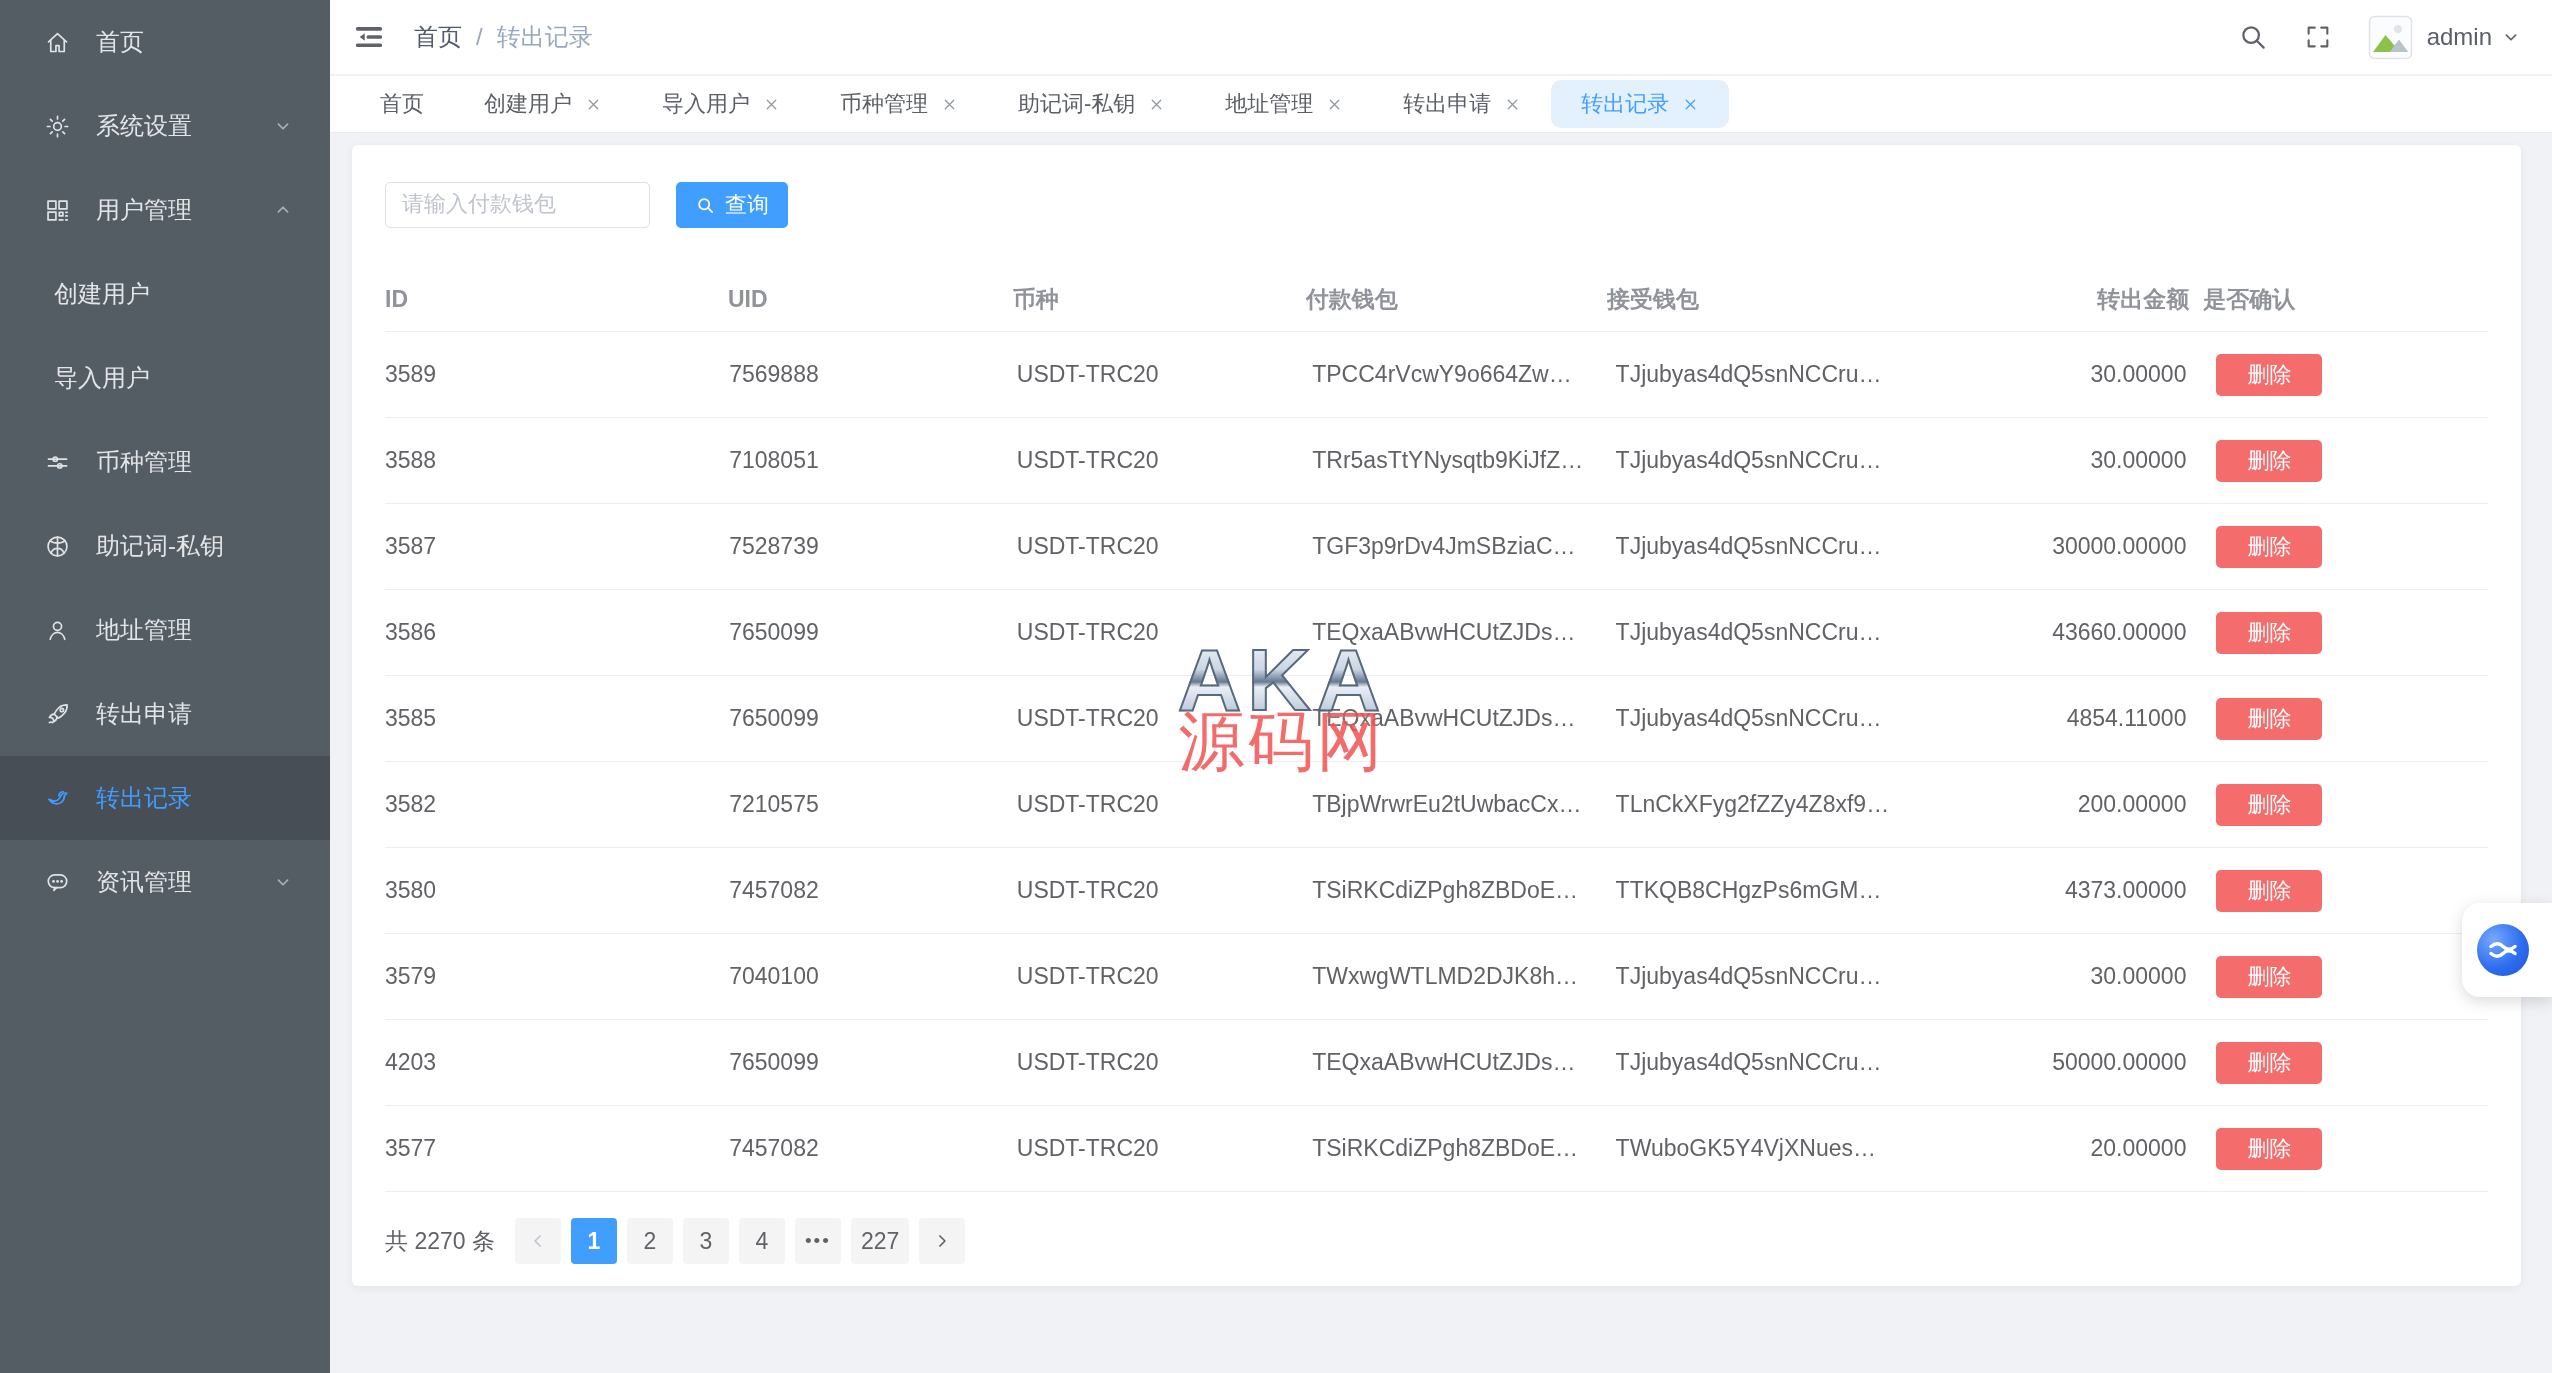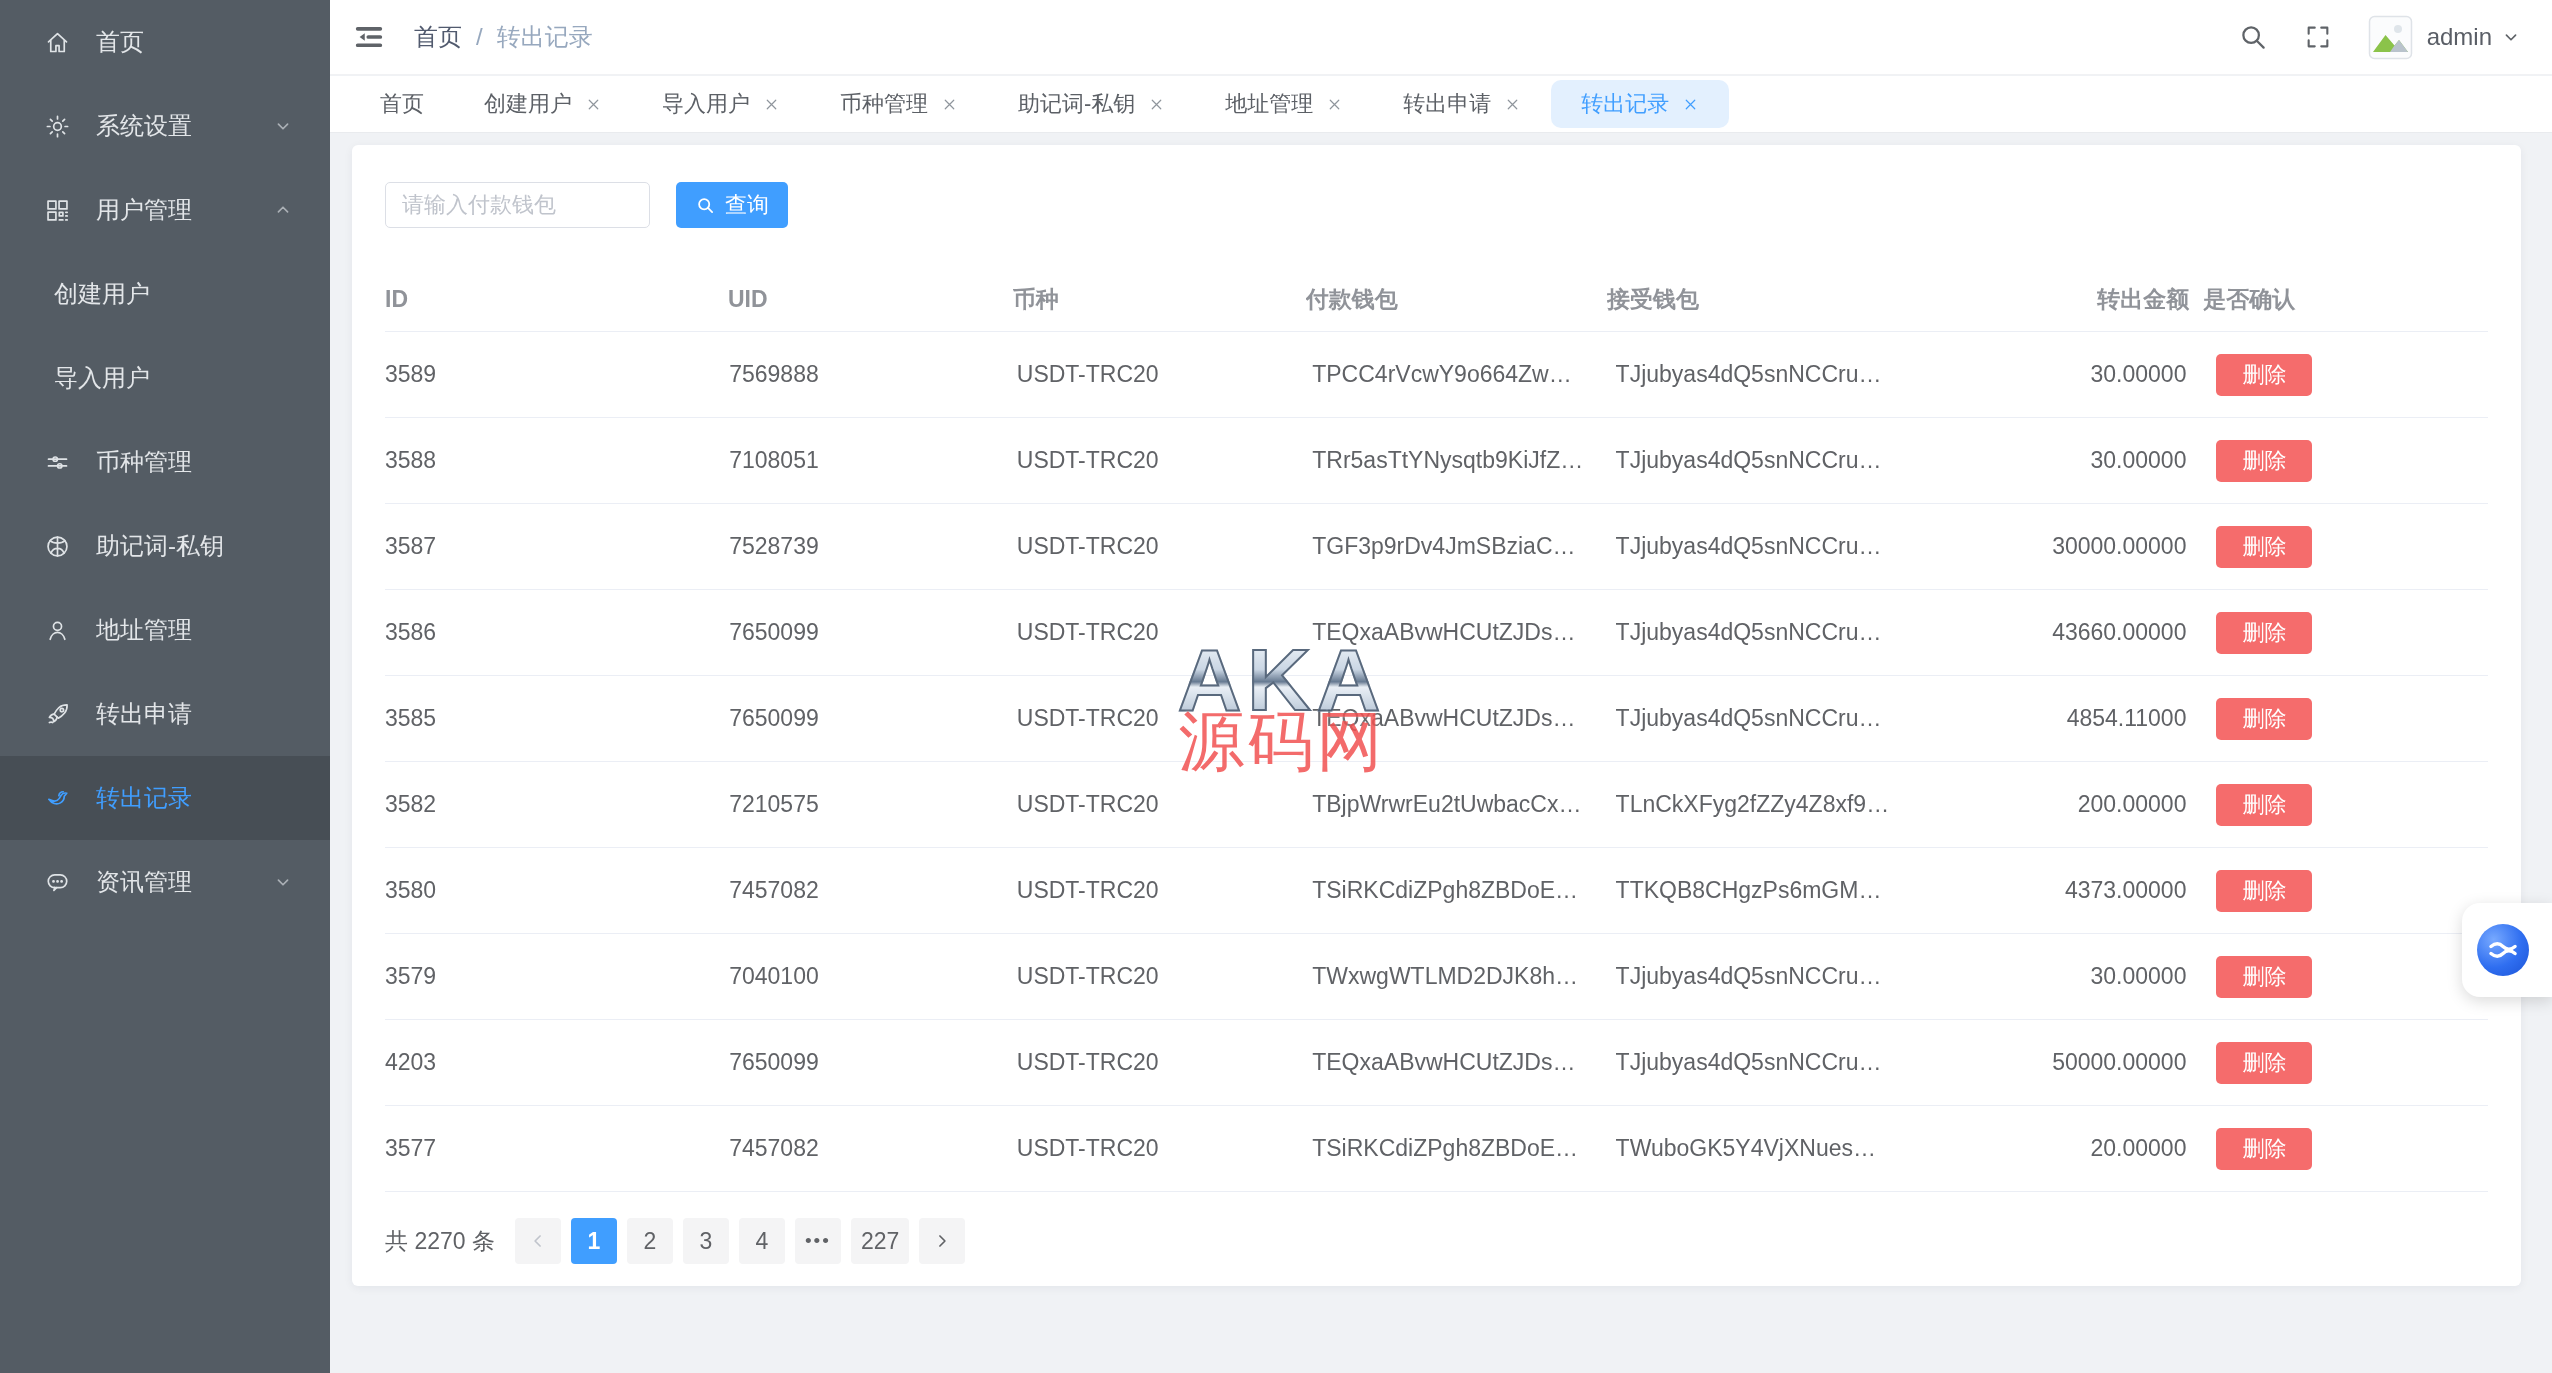--- a/index.html
+++ b/index.html
@@ -40,30 +40,30 @@
   .tab{display:flex;align-items:center;gap:13px;height:57px;padding:0 30px;font-size:22px;color:#5c6066;cursor:pointer;box-sizing:border-box;}
   .tclose{display:flex;}
   .tclose svg{width:17px;height:17px;}
   .tclose svg path{stroke:#8f959c;stroke-width:1.7;stroke-linecap:round;}
   .tab.active{height:48px;background:#e3f0fe;border-radius:10px;color:#409eff;}
   .tab.active .tclose svg path{stroke:#409eff;}
 
   
   .card{position:absolute;left:352px;top:145px;width:2169px;height:1141px;background:#fff;border-radius:6px;box-shadow:0 2px 10px rgba(15,35,64,.06);box-sizing:border-box;padding:37px 33px 0;z-index:2;}
   .search-row{display:flex;align-items:center;margin-bottom:39px;}
-  .search-input{width:265px;height:46px;border:1px solid #dcdfe6;border-radius:5px;padding:0 16px;font-size:22px;color:#606266;outline:none;font-family:Liberation Sans, sans-serif;box-sizing:border-box;}
+  .search-input{width:265px;height:46px;border:1px solid #dcdfe6;border-radius:5px;padding:0 16px;font-size:22px;color:#606266;outline:none;font-family:Liberation Mono, monospace;box-sizing:border-box;}
   .search-input::placeholder{color:#c0c4cc;}
   .query-btn{margin-left:26px;width:112px;height:46px;background:#409eff;border:none;border-radius:5px;color:#fff;font-size:22px;display:flex;align-items:center;justify-content:center;gap:9px;cursor:pointer;font-family:"Liberation Sans",sans-serif;}
   .query-btn svg circle,.query-btn svg path{stroke:#fff;fill:none;stroke-width:2;stroke-linecap:round;}
 
   .t-head{display:flex;align-items:center;height:64px;border-bottom:1px solid #ebeef5;font-size:23px;font-weight:bold;color:#909399;}
   .t-row{display:flex;align-items:center;height:85px;border-bottom:1px solid #ebeef5;font-size:23px;color:#606266;gap:16px;}
   .tc{padding-right:14px;white-space:nowrap;overflow:hidden;box-sizing:border-box;}
   .c1{width:15.3%;}.c2{width:13.7%;margin-left:25px;}.c3{width:14.1%;}.c4{width:14.5%;}.c5{width:14.3%;}.c6{width:14.4%;text-align:right;}.c7{width:13.7%;}
-  .del-btn{width:96px;height:42px;background:#f56c6c;color:#fff;border:none;border-radius:5px;font-size:22px;cursor:pointer;font-family:"Liberation Sans",sans-serif;}
+  .del-btn{width:106px;height:42px;background:#f56c6c;color:#fff;border:none;border-radius:5px;font-size:22px;cursor:pointer;font-family:"Liberation Sans",sans-serif;}
 
   .pg-row{display:flex;align-items:center;margin-top:26px;}
   .pg-total{font-size:23px;color:#606266;margin-right:20px;}
   .pg-btn{min-width:46px;height:46px;background:#f4f4f5;border-radius:4px;display:flex;align-items:center;justify-content:center;font-size:23px;color:#606266;cursor:pointer;padding:0 10px;box-sizing:border-box;margin-right:10px;}
   .pg-btn svg{width:20px;height:20px;}
   .pg-btn svg path{stroke:#606266;fill:none;stroke-width:2;stroke-linecap:round;stroke-linejoin:round;}
   .pg-btn.disabled svg path{stroke:#c0c4cc;}
   .pg-btn.active{background:#409eff;color:#fff;font-weight:bold;}
   .pg-more{letter-spacing:2px;font-size:19px;}
 

